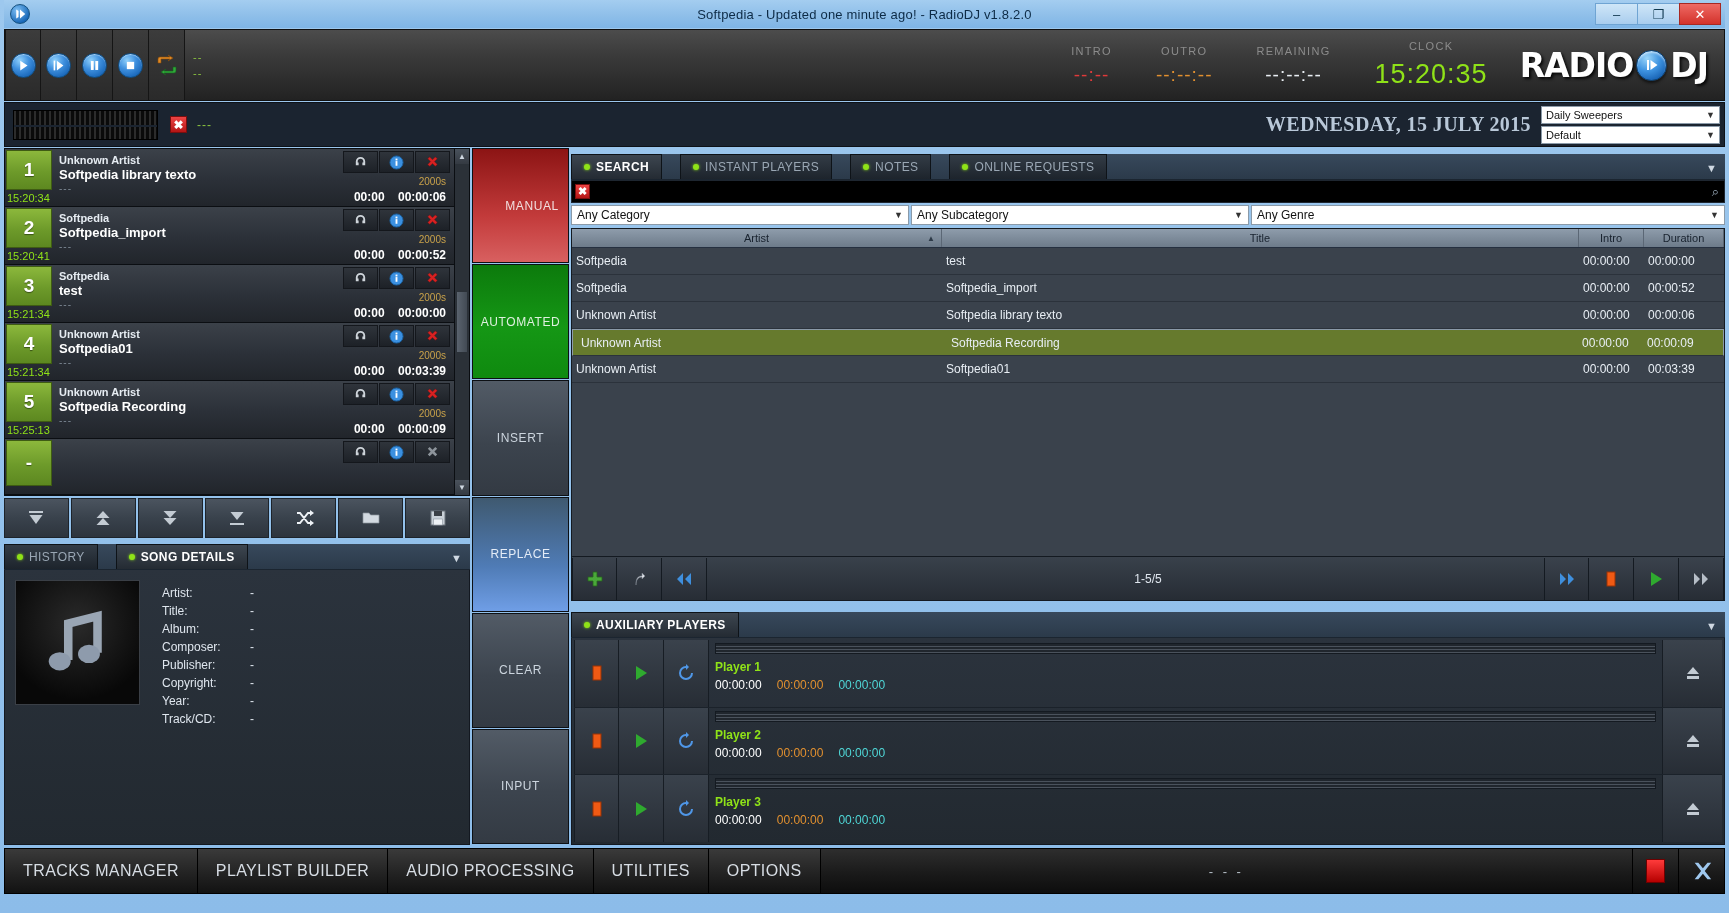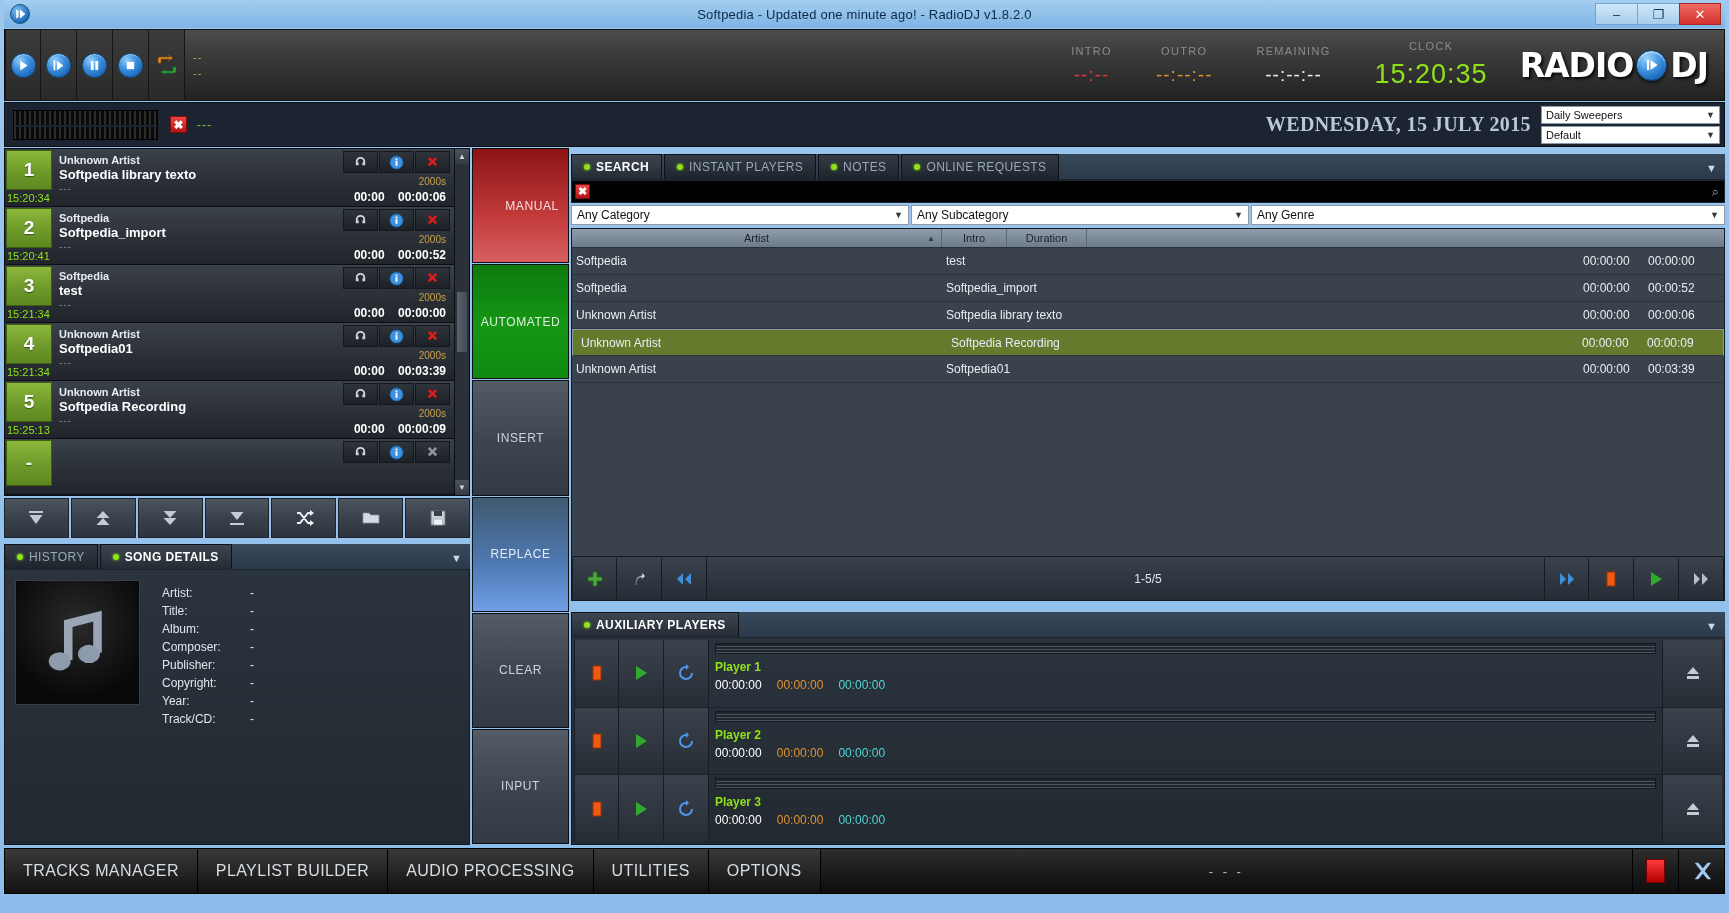--- a/index.html
+++ b/index.html
@@ -190,21 +190,21 @@
   }
   .tool:last-child { margin-right: 0; }
   .tool svg { width: 20px; height: 20px; }
 
   
   .tabs-row { display: flex; align-items: flex-end; height: 26px; margin-top: 6px; position: relative;
               background: linear-gradient(180deg,#38495c,#2b3a4a); border-bottom: 1px solid #1b2530; }
   .tab {
     height: 25px; padding: 0 12px; display: flex; align-items: center; gap: 6px;
     background: linear-gradient(180deg,#333c46,#1d242c);
-    border: 1px solid #0e1318; border-bottom: none; margin-right: 2px;
+    border: 1px solid #0e1318; border-bottom: none; margin-right: 18px;
     font-size: 12px; color: #9aa7b4; letter-spacing: .4px;
   }
   .tab.active { color: #fff; font-weight: bold; background: linear-gradient(180deg,#3d4650,#242b33); }
   .dot { width: 6px; height: 6px; border-radius: 50%; background: #8fe218; box-shadow: 0 0 3px #8fe218; }
   .collapse { position: absolute; right: 8px; bottom: 5px; color: #cfd8e2; font-size: 11px; }
 
   .details {
     flex: 1; background: linear-gradient(180deg,#2b333d 0%, #222930 100%);
     border: 1px solid #131820; border-top: none; display: flex; padding: 10px;
   }
@@ -799,20 +799,23 @@
             <span class="chev">▼</span>
           </div>
         </div>
 
         <div class="grid">
           <div class="ghead">
             <div class="gh" style="width:370px">
               <span>Artist</span>
               <span class="sort">▲</span>
             </div>
+            <div class="gh" style="flex:1">
+              <span>Title</span>
+            </div>
             <div class="gh" style="width:65px">
               <span>Intro</span>
             </div>
             <div class="gh" style="width:80px">
               <span>Duration</span>
             </div>
           </div>
 
           <div class="grow">
             <div class="gc" style="width:370px">Softpedia</div>

